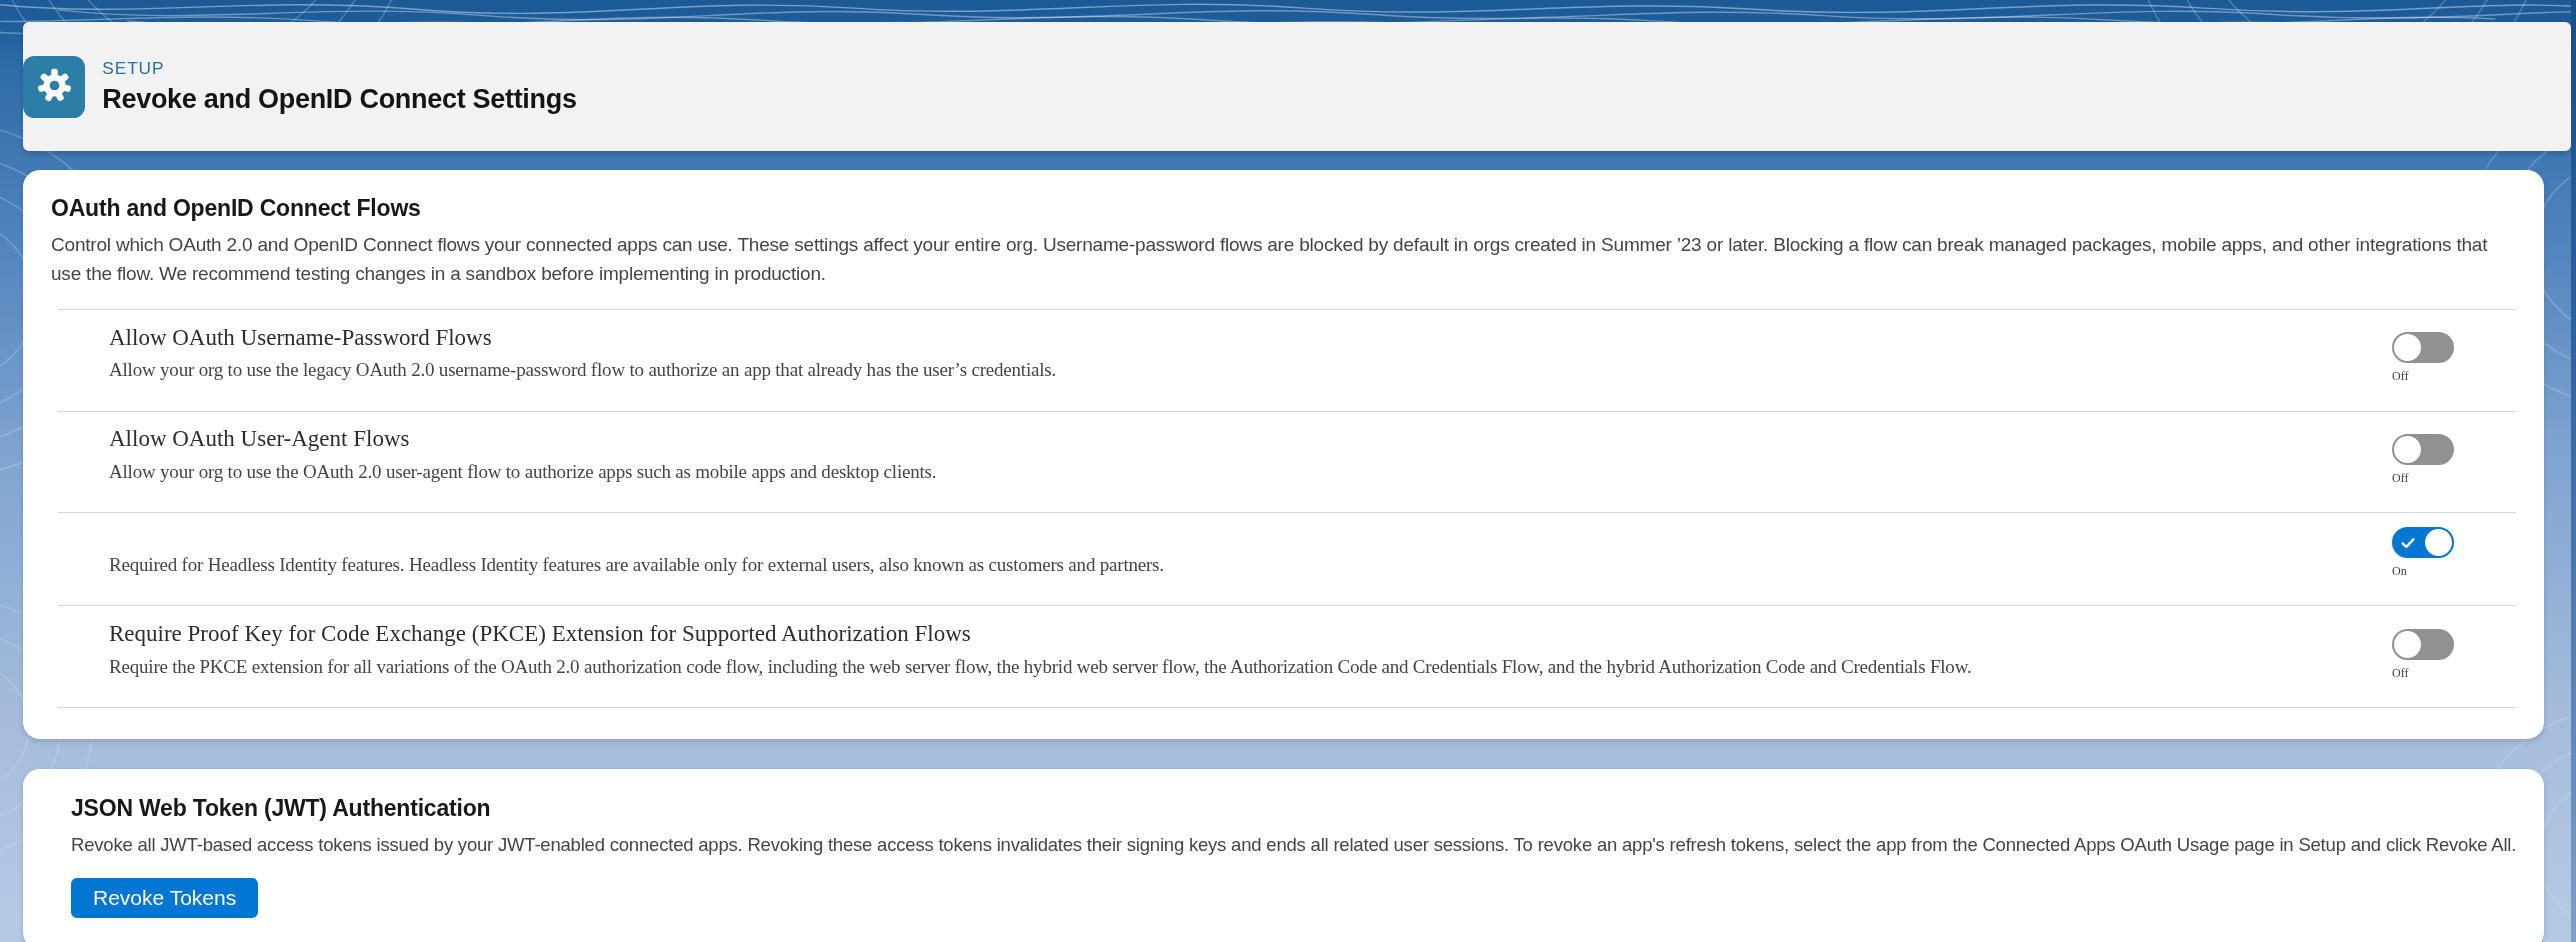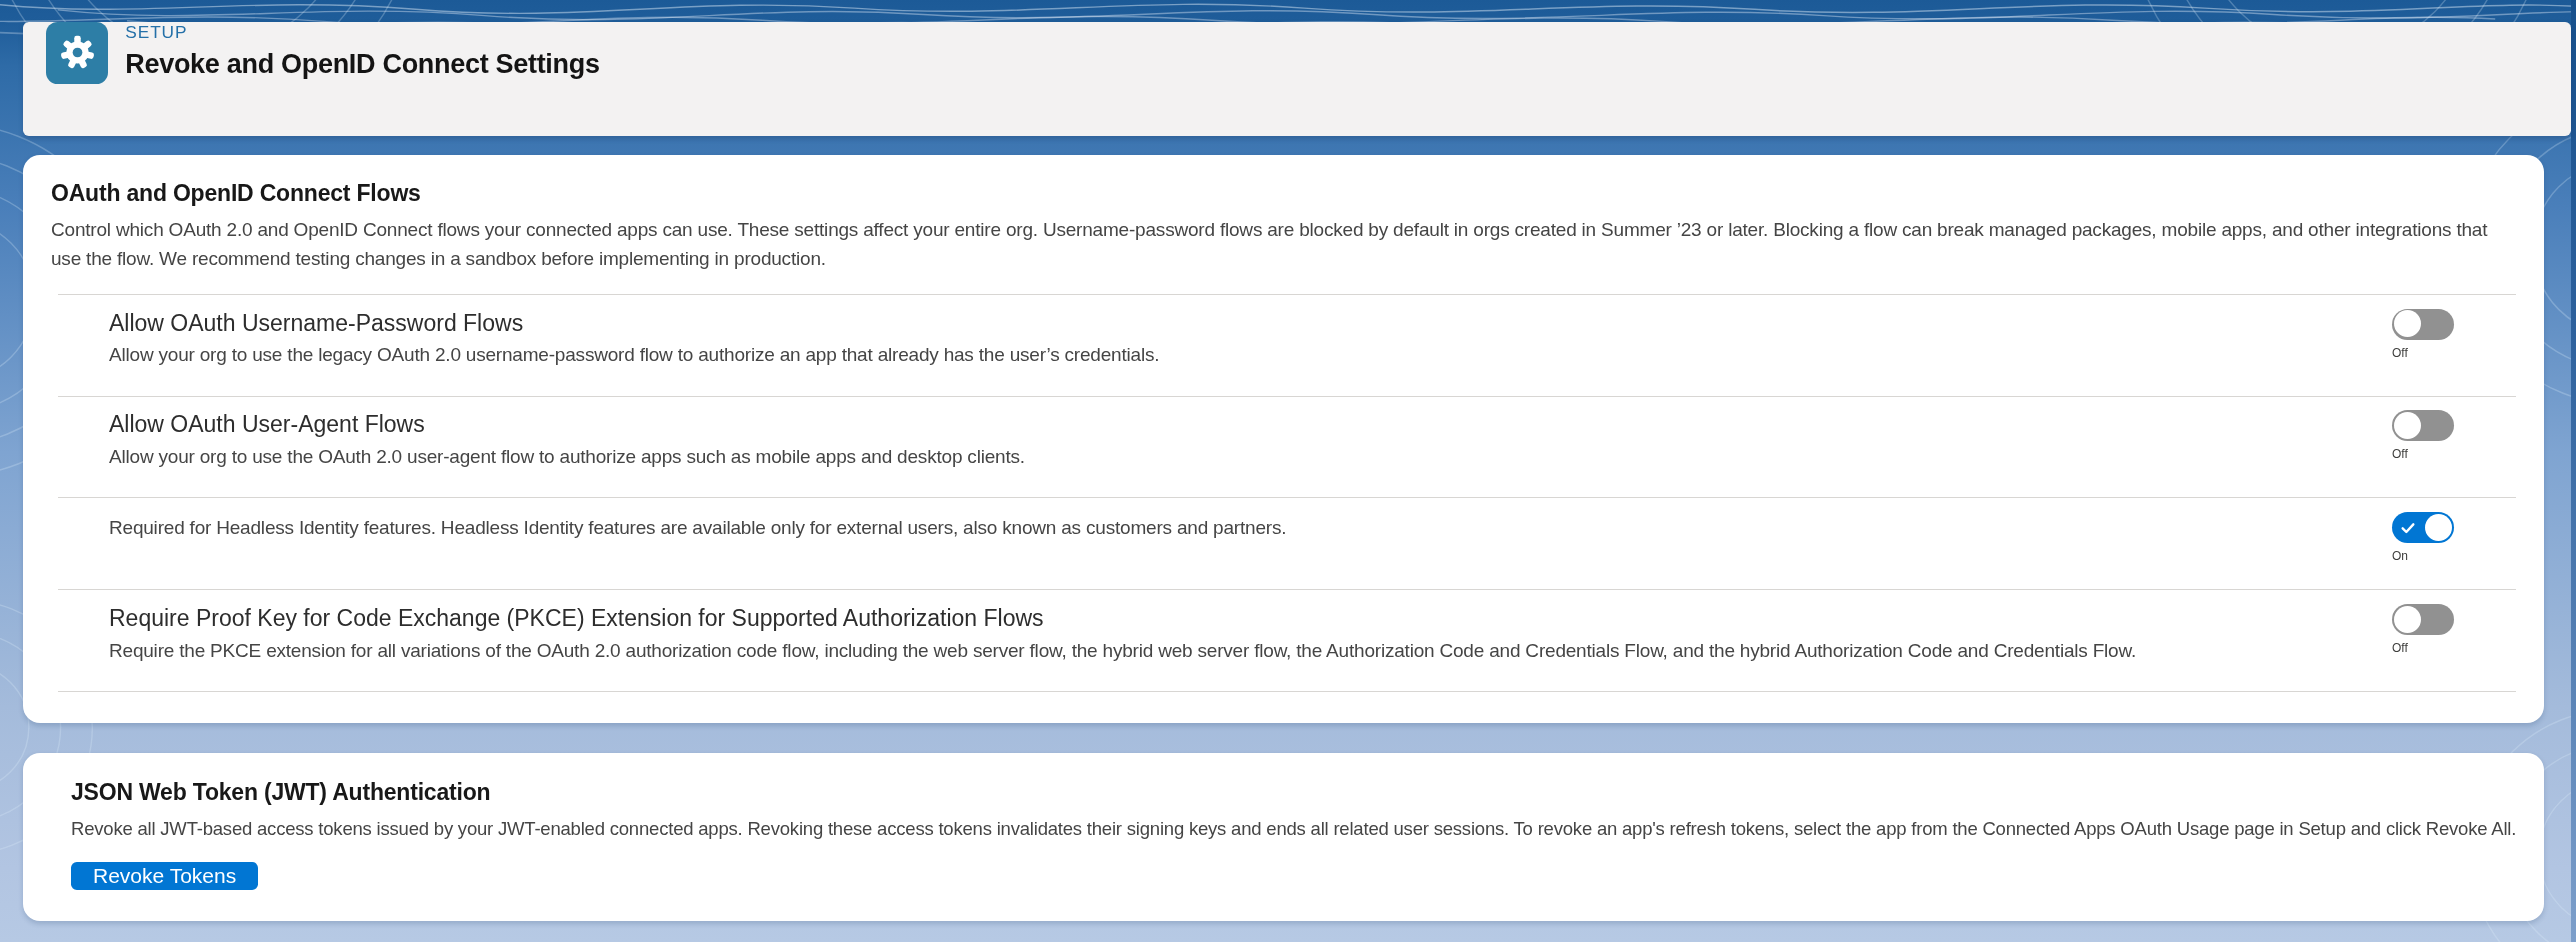--- a/index.html
+++ b/index.html
@@ -15,26 +15,25 @@
   .bg-svg { position:absolute; inset:0; width:2576px; height:943px; }
   .right-strip {
     position:absolute; top:0; right:0; width:5.2px; height:943px;
     background:linear-gradient(180deg,#17508c,#2d619d 35%,#4f7bb0 65%,#7d9fcb 100%);
   }
 
   
   .page-header {
     position:relative;
     margin:22px 5.2px 0 23px;
-    height:114px;
+    height:129px;
     background:#f3f2f2;
     border-radius:5.8px;
     box-shadow:0 2.3px 5.2px rgba(18,52,96,.28);
-    display:flex; align-items:flex-start; gap:17.3px;
-    padding-left:23px;
+    display:flex; align-items:center; gap:17.3px;
   }
   .icon-tile {
     width:62px; height:62px; border-radius:11.5px;
     background:#2d7ea6;
     display:flex; align-items:center; justify-content:center;
     flex:0 0 auto;
   }
   .setup-label {
     font-size:17.3px; letter-spacing:0.9px; color:#2470a8; margin-bottom:5.8px;
   }
@@ -54,22 +53,23 @@
   .card h2 { font-size:23px; font-weight:700; color:#181818; letter-spacing:-0.2px; }
   .card-desc {
     margin-top:8px; font-size:19px; line-height:29px;
     color:#454545; letter-spacing:-0.2px;
   }
 
   
   .rows { margin-top:21px; margin-left:7px; border-bottom:1.2px solid #d8d6d3; }
   .toggle-row {
     border-top:1.2px solid #d8d6d3;
-    display:flex; align-items:flex-start;
+    display:flex; align-items:flex-end;
     padding:12.7px 0 26.5px 51px;
+    font-family:Liberation Serif, serif;
   }
   .row-text { flex:1 1 auto; min-width:0; }
   .row-title { font-size:23px; line-height:30px; color:#2d2d2d; }
   .row-desc  { margin-top:3.5px; font-size:19px; line-height:28px; color:#454545; letter-spacing:-0.2px; }
   .one-line { white-space:nowrap; }
 
   .toggle-col { flex:0 0 auto; margin-right:62px; margin-top:1.2px; }
   .toggle {
     position:relative; width:62px; height:31px; border-radius:15.6px;
     background:#919191; cursor:pointer;
@@ -80,21 +80,21 @@
   }
   .toggle .check { position:absolute; left:7.5px; top:7.5px; display:none; }
   .toggle-row.on .toggle { background:#0176d3; }
   .toggle-row.on .toggle .knob { left:auto; right:1.7px; }
   .toggle-row.on .toggle .check { display:block; }
   .toggle-state { margin-top:5.8px; font-size:12px; color:#3e3e3c; }
 
   
   .btn-brand {
     margin-top:19.6px;
-    height:28px; padding:0 22px;
+    height:40px; padding:0 22px;
     background:#0176d3; color:#ffffff;
     border:none; border-radius:5.8px;
     font-family:inherit; font-size:21px;
     cursor:pointer;
   }
 </style>
 </head>
 <body>
 
 <svg class="bg-svg" viewBox="0 0 4464 1634" aria-hidden="true">

